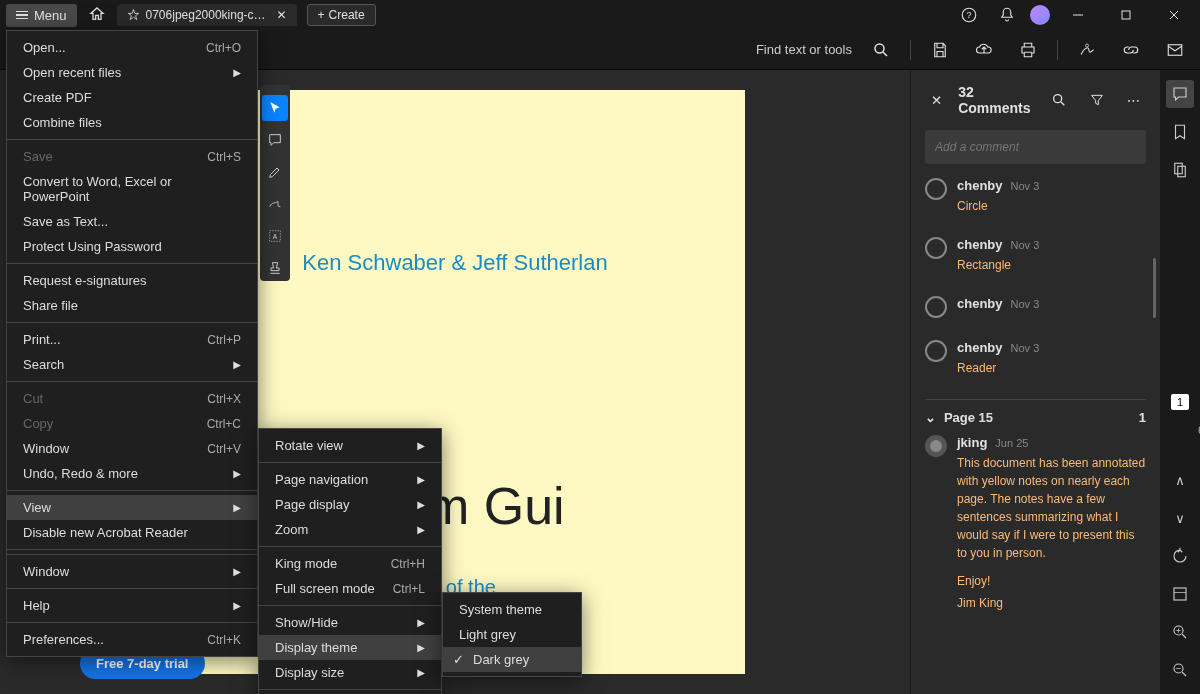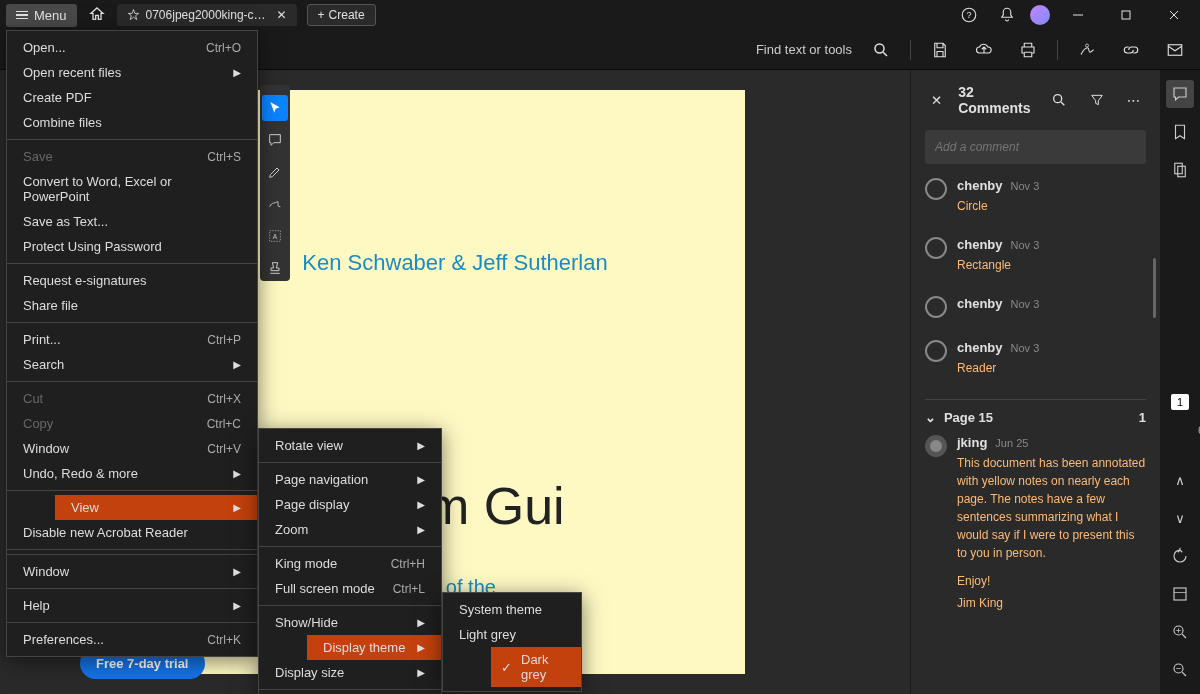--- a/index.html
+++ b/index.html
@@ -62,21 +62,21 @@
 .right-rail { width: 40px; background: #1a1a1a; display: flex; flex-direction: column; align-items: center; padding: 10px 0; gap: 10px; }
 .right-rail .rail-btn { width: 28px; height: 28px; display: flex; align-items: center; justify-content: center; cursor: pointer; color: #ccc; border-radius: 3px; }
 .right-rail .rail-btn.active { background: #444; }
 .page-indicator { background: #fff; color: #000; font-size: 11px; padding: 2px 6px; border-radius: 2px; margin-top: auto; }
 .page-total { font-size: 11px; color: #aaa; margin-top: 4px; margin-left: 48px; }
 
 
 .menu { position: absolute; background: #1f1f1f; border: 1px solid #444; box-shadow: 0 4px 20px rgba(0,0,0,0.5); z-index: 100; padding: 4px 0; }
 .menu-item { padding: 5px 16px; display: flex; align-items: center; font-size: 13px; cursor: pointer; color: #ddd; min-height: 22px; }
 .menu-item.disabled { color: #666; }
-.menu-item.highlighted { background: #c2410c; margin-left: 48px; }
+.menu-item.highlighted { background: #404040; }
 .menu-item .shortcut { margin-left: auto; color: #aaa; font-size: 12px; }
 .menu-item .submenu-arrow { margin-left: auto; font-size: 10px; }
 .menu-sep { height: 1px; background: #444; margin: 4px 0; }
 .menu-item.with-check { padding-left: 30px; position: relative; }
 .menu-item .check { position: absolute; left: 10px; }
 
 .menu.main-menu { top: 30px; left: 6px; width: 252px; }
 .menu.view-menu { top: 428px; left: 258px; width: 184px; }
 .menu.theme-menu { top: 592px; left: 442px; width: 140px; }
 

